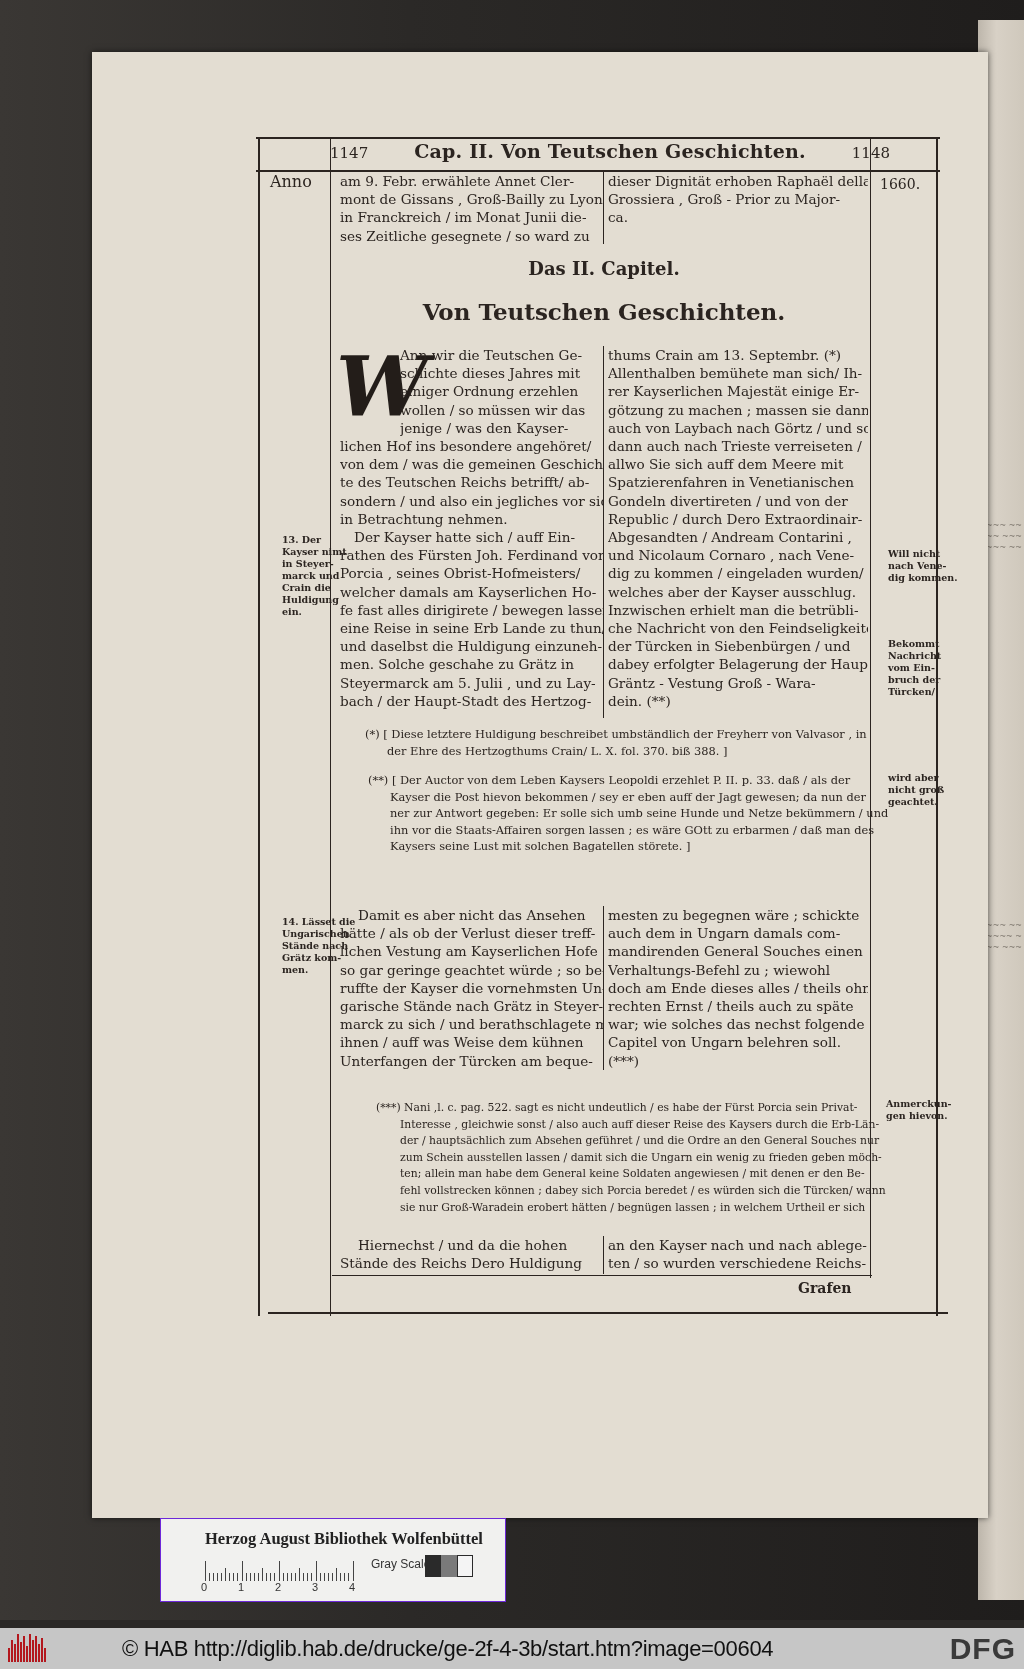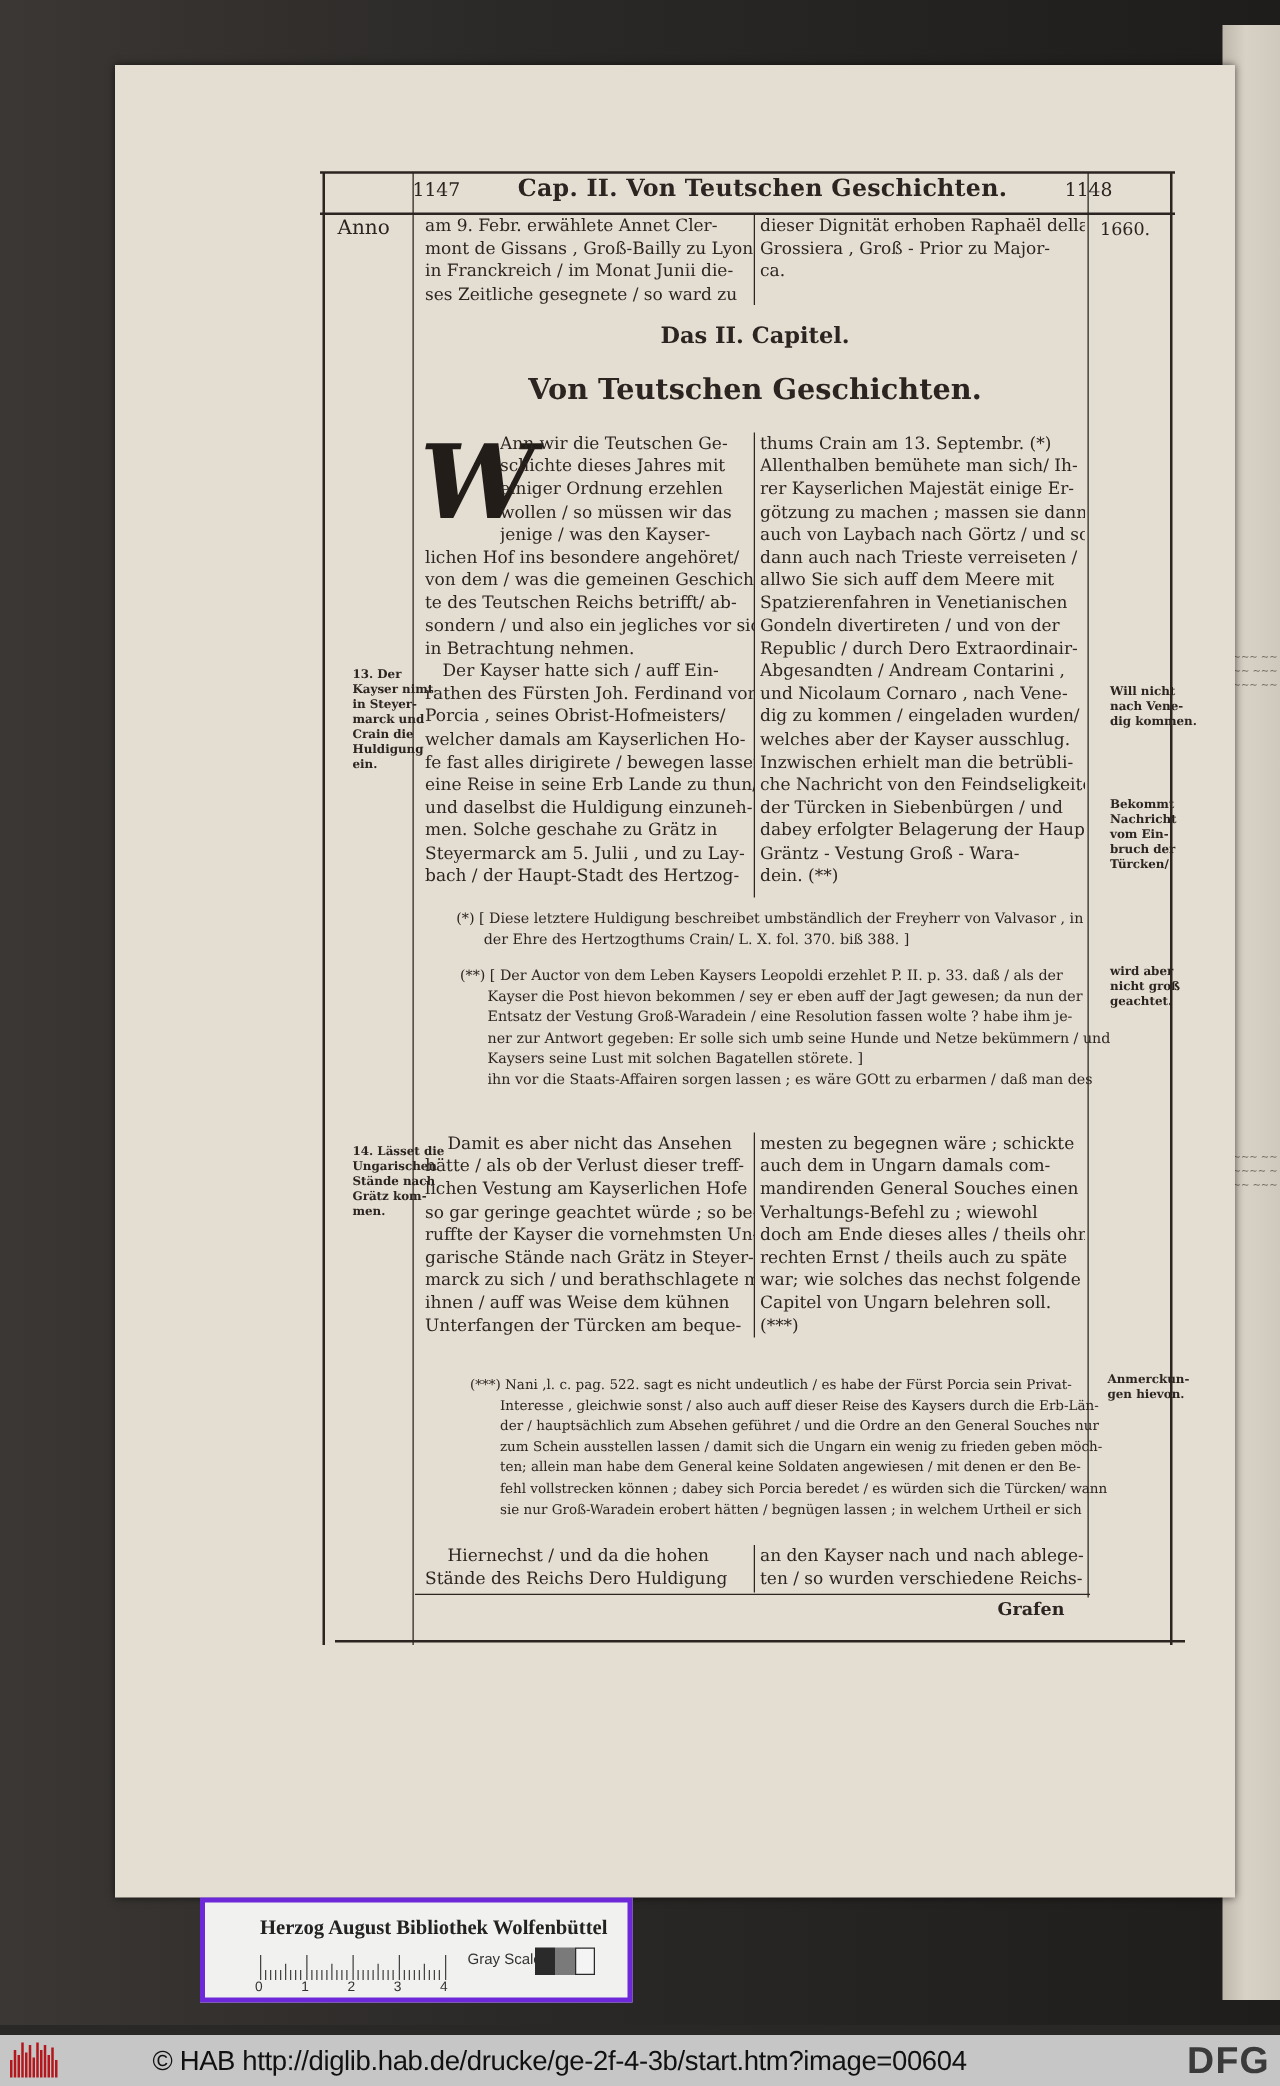--- a/index.html
+++ b/index.html
@@ -74,21 +74,21 @@
     .footnote {
       position: absolute; font-size: 11.4px; line-height: 16.6px; white-space: nowrap;
     }
     .footnote .line { display: block; overflow: hidden; }
 
     .catchword { position: absolute; left: 798px; top: 1280px; font-size: 14px; font-weight: bold; }
 
     
     .label {
       position: absolute; left: 160px; top: 1518px; width: 346px; height: 84px;
-      background: #f1f1ef; border: 4px solid #6d28d9;
+      background: #f1f1ef; border: 1px solid #6d28d9;
     }
     .label .lib { position: absolute; left: 44px; top: 10px; font-family: "Liberation Serif", serif; font-weight: bold; font-size: 16.5px; color: #222; white-space: nowrap; }
     .label .ruler { position: absolute; left: 44px; top: 38px; width: 150px; height: 24px; }
     .label .tick { position: absolute; bottom: 0; width: 1px; background: #444; }
     .label .nums { position: absolute; left: 40px; top: 62px; width: 170px; height: 14px; }
     .label .nums span { position: absolute; font-family: "Liberation Sans", sans-serif; font-size: 11px; color: #333; }
     .label .gs { position: absolute; left: 210px; top: 38px; font-family: "Liberation Sans", sans-serif; font-size: 12px; color: #333; }
     .label .swatch { position: absolute; top: 36px; width: 16px; height: 22px; }
 
     
@@ -234,24 +234,23 @@
 </div>
 
 <div class="footnote" style="left:365px;top:726px">
   <span class="line">(*) [ Diese letztere Huldigung beschreibet umbständlich der Freyherr von Valvasor , in</span>
   <span class="line" style="padding-left:22px">der Ehre des Hertzogthums Crain/ L. X. fol. 370. biß 388. ]</span>
 </div>
 
 <div class="footnote" style="left:368px;top:772px">
   <span class="line">(**) [ Der Auctor von dem Leben Kaysers Leopoldi erzehlet P. II. p. 33. daß / als der</span>
   <span class="line" style="padding-left:22px">Kayser die Post hievon bekommen / sey er eben auff der Jagt gewesen; da nun der</span>
-  <span class="line" style="padding-left:22px">Entsatz der Vestung Groß-Waradein / eine Resolution fassen wolte ? habe ihm je-</span>
   <span class="line" style="padding-left:22px">ner zur Antwort gegeben: Er solle sich umb seine Hunde und Netze bekümmern / und</span>
+  <span class="line" style="padding-left:22px">ihn vor die Staats-Affairen sorgen lassen ; es wäre GOtt zu erbarmen / daß man des</span>
   <span class="line" style="padding-left:22px">Kaysers seine Lust mit solchen Bagatellen störete. ]</span>
-  <span class="line" style="padding-left:22px">ihn vor die Staats-Affairen sorgen lassen ; es wäre GOtt zu erbarmen / daß man des</span>
 </div>
 
 <div class="col col-left" style="top:906px">
   <span class="line" style="padding-left:18px">Damit es aber nicht das Ansehen</span>
   <span class="line">hätte / als ob der Verlust dieser treff-</span>
   <span class="line">lichen Vestung am Kayserlichen Hofe</span>
   <span class="line">so gar geringe geachtet würde ; so be-</span>
   <span class="line">ruffte der Kayser die vornehmsten Un-</span>
   <span class="line">garische Stände nach Grätz in Steyer-</span>
   <span class="line">marck zu sich / und berathschlagete mit</span>

